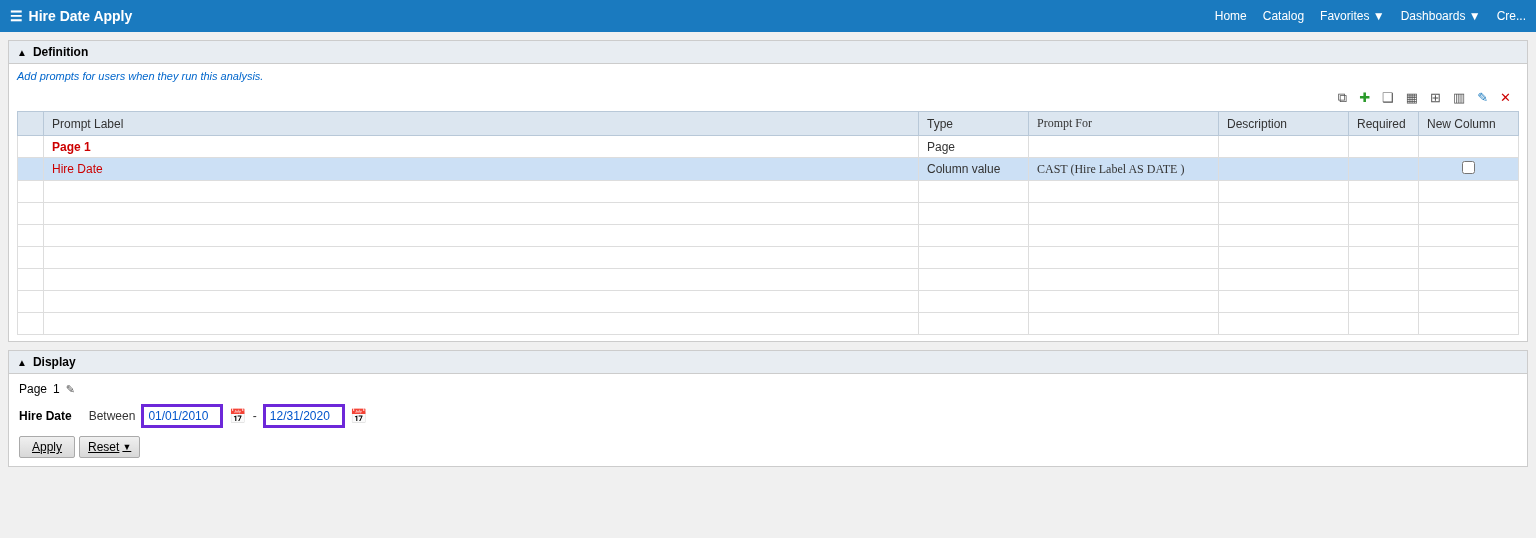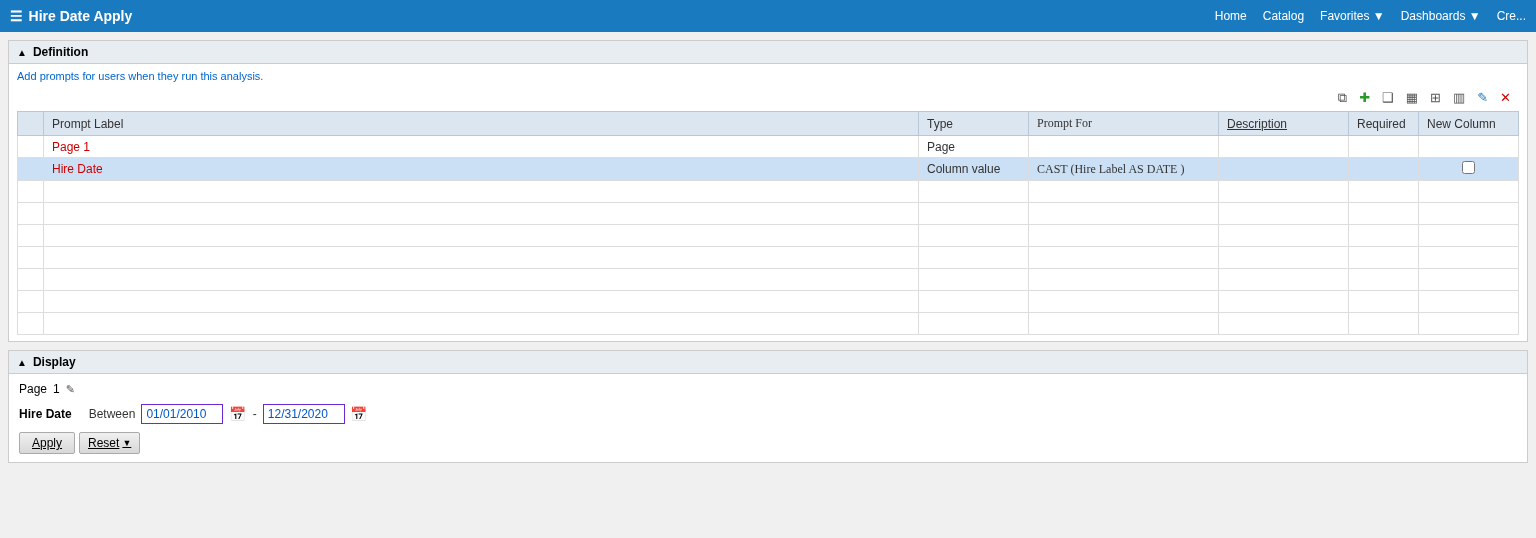--- a/index.html
+++ b/index.html
@@ -63,20 +63,21 @@
     .section-body { padding: 6px 8px; }
 
     
     .definition-desc {
       font-size: 11px;
       color: #555;
       margin-bottom: 6px;
     }
     .definition-desc span {
       color: #0066cc;
+      font-style: italic;
     }
 
     
     .def-toolbar {
       display: flex;
       justify-content: flex-end;
       align-items: center;
       gap: 4px;
       margin-bottom: 4px;
       padding-right: 4px;
@@ -112,30 +113,30 @@
       border: 1px solid #ddd;
       padding: 3px 8px;
       color: #333;
       height: 22px;
     }
     .prompt-table tr.selected td {
       background: #cce0f5;
     }
     .prompt-table .page-1-label {
       color: #c00;
-      font-weight: normal;
+      font-weight: bold;
     }
     .prompt-table .hire-date-label {
       color: #c00;
     }
     .row-num-col { width: 26px; color: #999; text-align: center; }
     .col-prompt-label { width: auto; }
     .col-type { width: 110px; }
     .col-prompt-for { width: 190px; font-family: Liberation Serif, serif; }
-    .col-description { width: 130px; text-decoration: underline; }
+    .col-description { width: 130px; }
     .col-required { width: 70px; text-align: center; }
     .col-new-col { width: 100px; text-align: center; }
 
     .checkbox-cell {
       text-align: center;
     }
     .checkbox-cell input[type=checkbox] {
       cursor: pointer;
     }
 
@@ -157,21 +158,21 @@
     .hire-date-filter {
       display: flex;
       align-items: center;
       gap: 6px;
       font-size: 12px;
       margin-bottom: 8px;
     }
     .hire-date-filter label { font-weight: bold; }
     .hire-date-filter .between-label { color: #333; padding-left: 11px; }
     .date-input {
-      border: 1px solid #6d28d9;
+      border: 3px solid #6d28d9;
       padding: 2px 4px;
       font-size: 12px;
       width: 82px;
       color: #0055cc;
     }
     .cal-icon {
       font-size: 14px;
       cursor: pointer;
       color: #555;
     }

